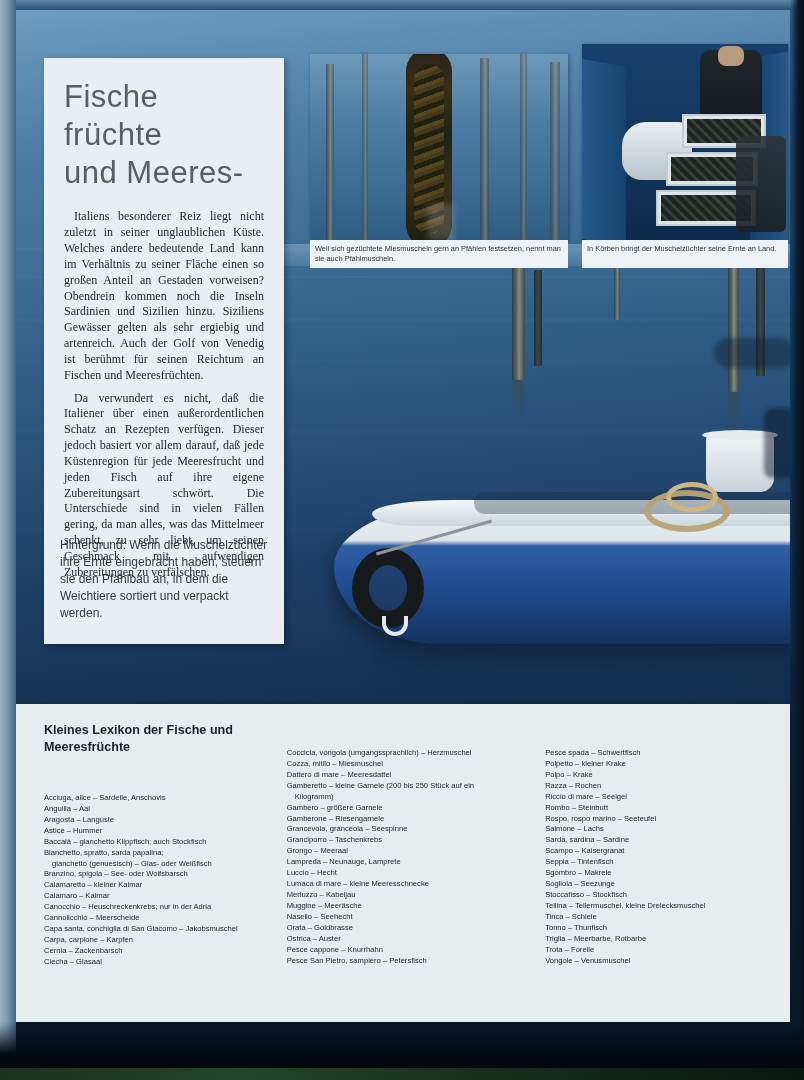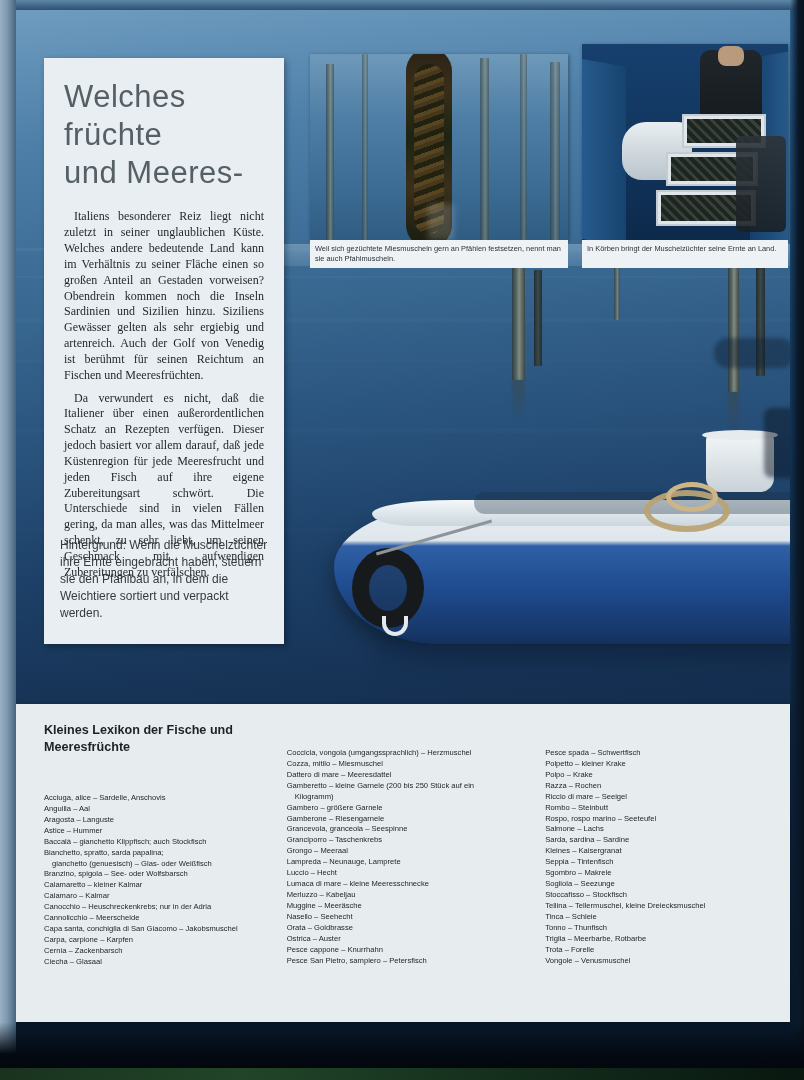--- a/index.html
+++ b/index.html
@@ -211,21 +211,21 @@
       <div style="position:absolute;left:68px;top:208px;width:26px;height:20px;border:4px solid #e3e9ed;border-radius:0 0 14px 14px;border-top:none;"></div>
 
       <div style="position:absolute;left:60px;top:236px;width:420px;height:46px;background:linear-gradient(180deg,rgba(20,45,80,.55),rgba(20,45,80,0));filter:blur(3px);"></div>
     </div>
 
     <div style="position:absolute;left:750px;top:400px;width:40px;height:70px;background:rgba(10,20,34,.5);border-radius:8px;filter:blur(2px);"></div>
     <div style="position:absolute;left:700px;top:330px;width:80px;height:30px;background:rgba(15,30,48,.45);border-radius:14px;filter:blur(2px);"></div>
 
     <div class="text-panel">
       <div class="title">
-        <span>Welches</span>
+        <span>Fische</span>
         <span>früchte</span>
         <span>und Meeres-</span>
       </div>
       <div class="body-col">
         <p>Italiens besonderer Reiz liegt nicht zuletzt in seiner unglaublichen Küste. Welches andere bedeutende Land kann im Verhältnis zu seiner Fläche einen so großen Anteil an Gestaden vorweisen? Obendrein kommen noch die Inseln Sardinien und Sizilien hinzu. Siziliens Gewässer gelten als sehr ergiebig und artenreich. Auch der Golf von Venedig ist berühmt für seinen Reichtum an Fischen und Meeresfrüchten.</p>
         <p>Da verwundert es nicht, daß die Italiener über einen außerordentlichen Schatz an Rezepten verfügen. Dieser jedoch basiert vor allem darauf, daß jede Küstenregion für jede Meeresfrucht und jeden Fisch auf ihre eigene Zubereitungsart schwört. Die Unterschiede sind in vielen Fällen gering, da man alles, was das Mittelmeer schenkt, zu sehr liebt, um seinen Geschmack mit aufwendigen Zubereitungen zu verfälschen.</p>
       </div>
       <div class="caption-bg">Hintergrund: Wenn die Muschelzüchter ihre Ernte eingebracht haben, steuern sie den Pfahlbau an, in dem die Weichtiere sortiert und verpackt werden.</div>
     </div>
 
@@ -316,21 +316,21 @@
       <div class="lex-col c3">
         <div>Pesce spada – Schwertfisch</div>
         <div>Polpetto – kleiner Krake</div>
         <div>Polpo – Krake</div>
         <div>Razza – Rochen</div>
         <div>Riccio di mare – Seeigel</div>
         <div>Rombo – Steinbutt</div>
         <div>Rospo, rospo marino – Seeteufel</div>
         <div>Salmone – Lachs</div>
         <div>Sarda, sardina – Sardine</div>
-        <div>Kleines – Kaisergranat</div>
+        <div>Scampo – Kaisergranat</div>
         <div>Seppia – Tintenfisch</div>
         <div>Sgombro – Makrele</div>
         <div>Sogliola – Seezunge</div>
         <div>Stoccafisso – Stockfisch</div>
         <div>Tellina – Tellermuschel, kleine Dreiecksmuschel</div>
         <div>Tinca – Schleie</div>
         <div>Tonno – Thunfisch</div>
         <div>Triglia – Meerbarbe, Rotbarbe</div>
         <div>Trota – Forelle</div>
         <div>Vongole – Venusmuschel</div>

